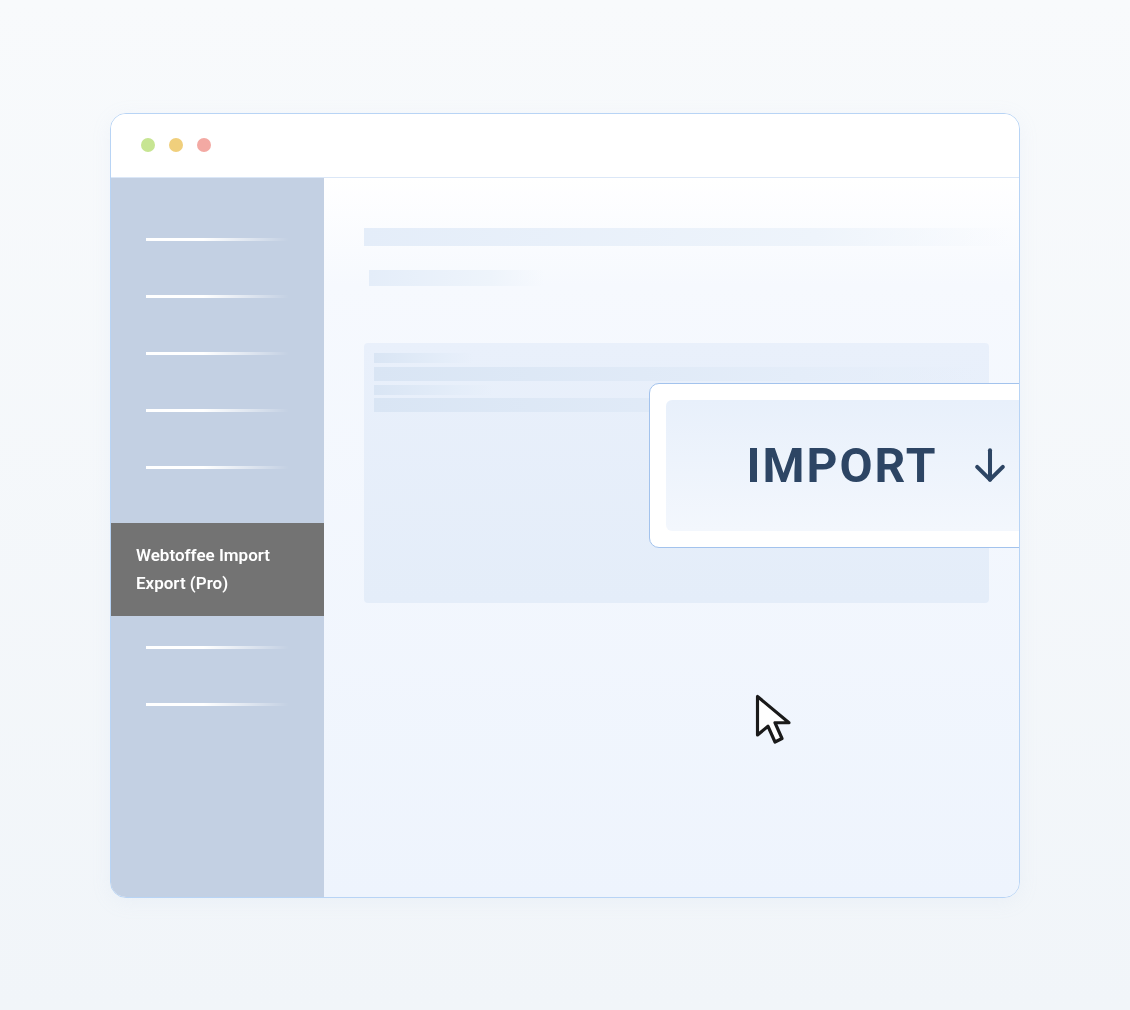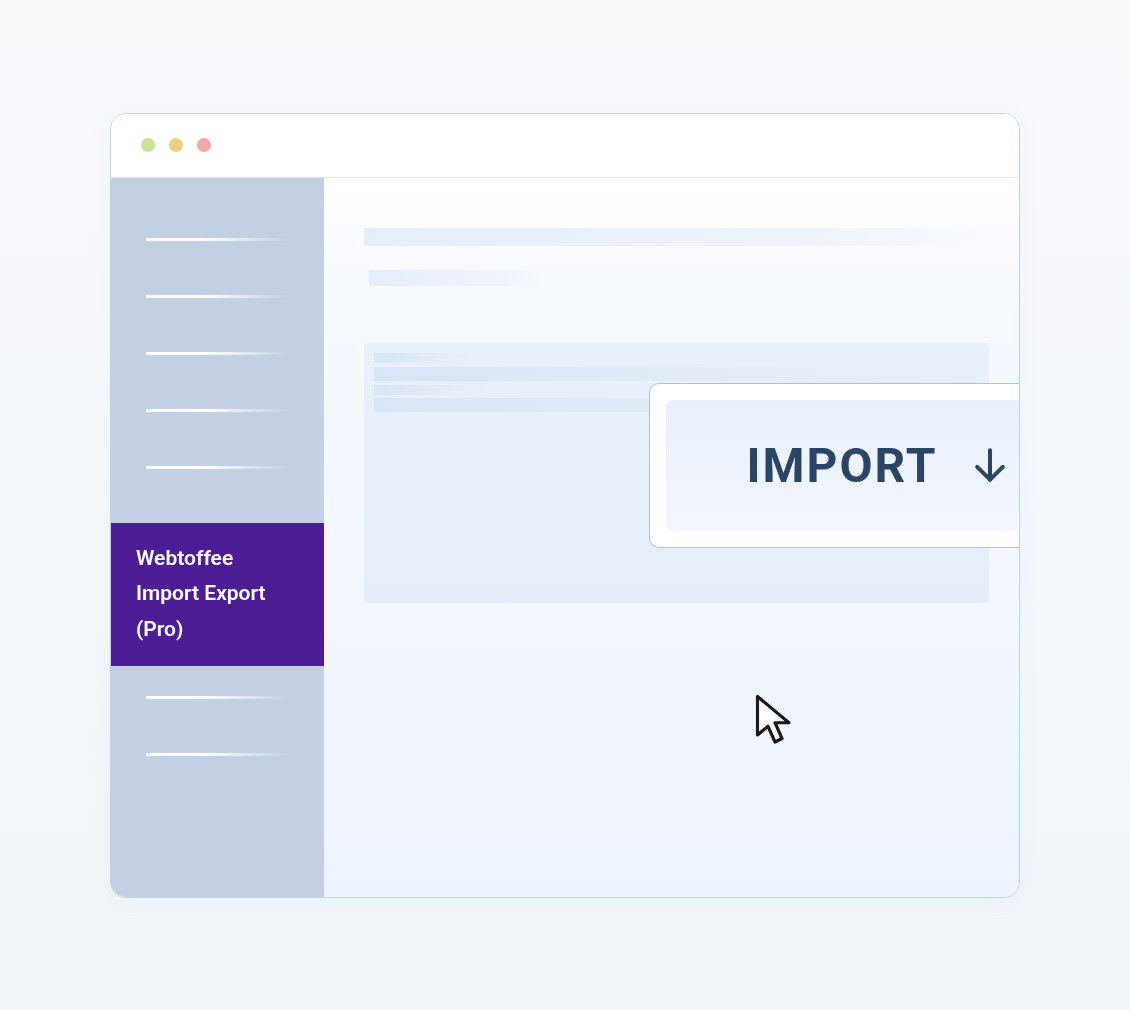--- a/index.html
+++ b/index.html
@@ -64,24 +64,24 @@
       padding-top: 60px;
     }
     
     .sidebar-item-placeholder {
       height: 3px;
       margin: 0 35px 54px 35px;
       background: linear-gradient(90deg, #ffffff 0%, #ffffff 40%, rgba(255,255,255,0) 100%);
     }
     
     .sidebar-item-active {
-      background: #4c1d95;
+      background: #737373;
       padding: 18px 25px;
       color: #ffffff;
-      font-size: 21px;
+      font-size: 17px;
       font-weight: 600;
       line-height: 1.7;
     }
     
     .sidebar-spacer {
       height: 30px;
     }
     
     .main-content {
       flex: 1;

